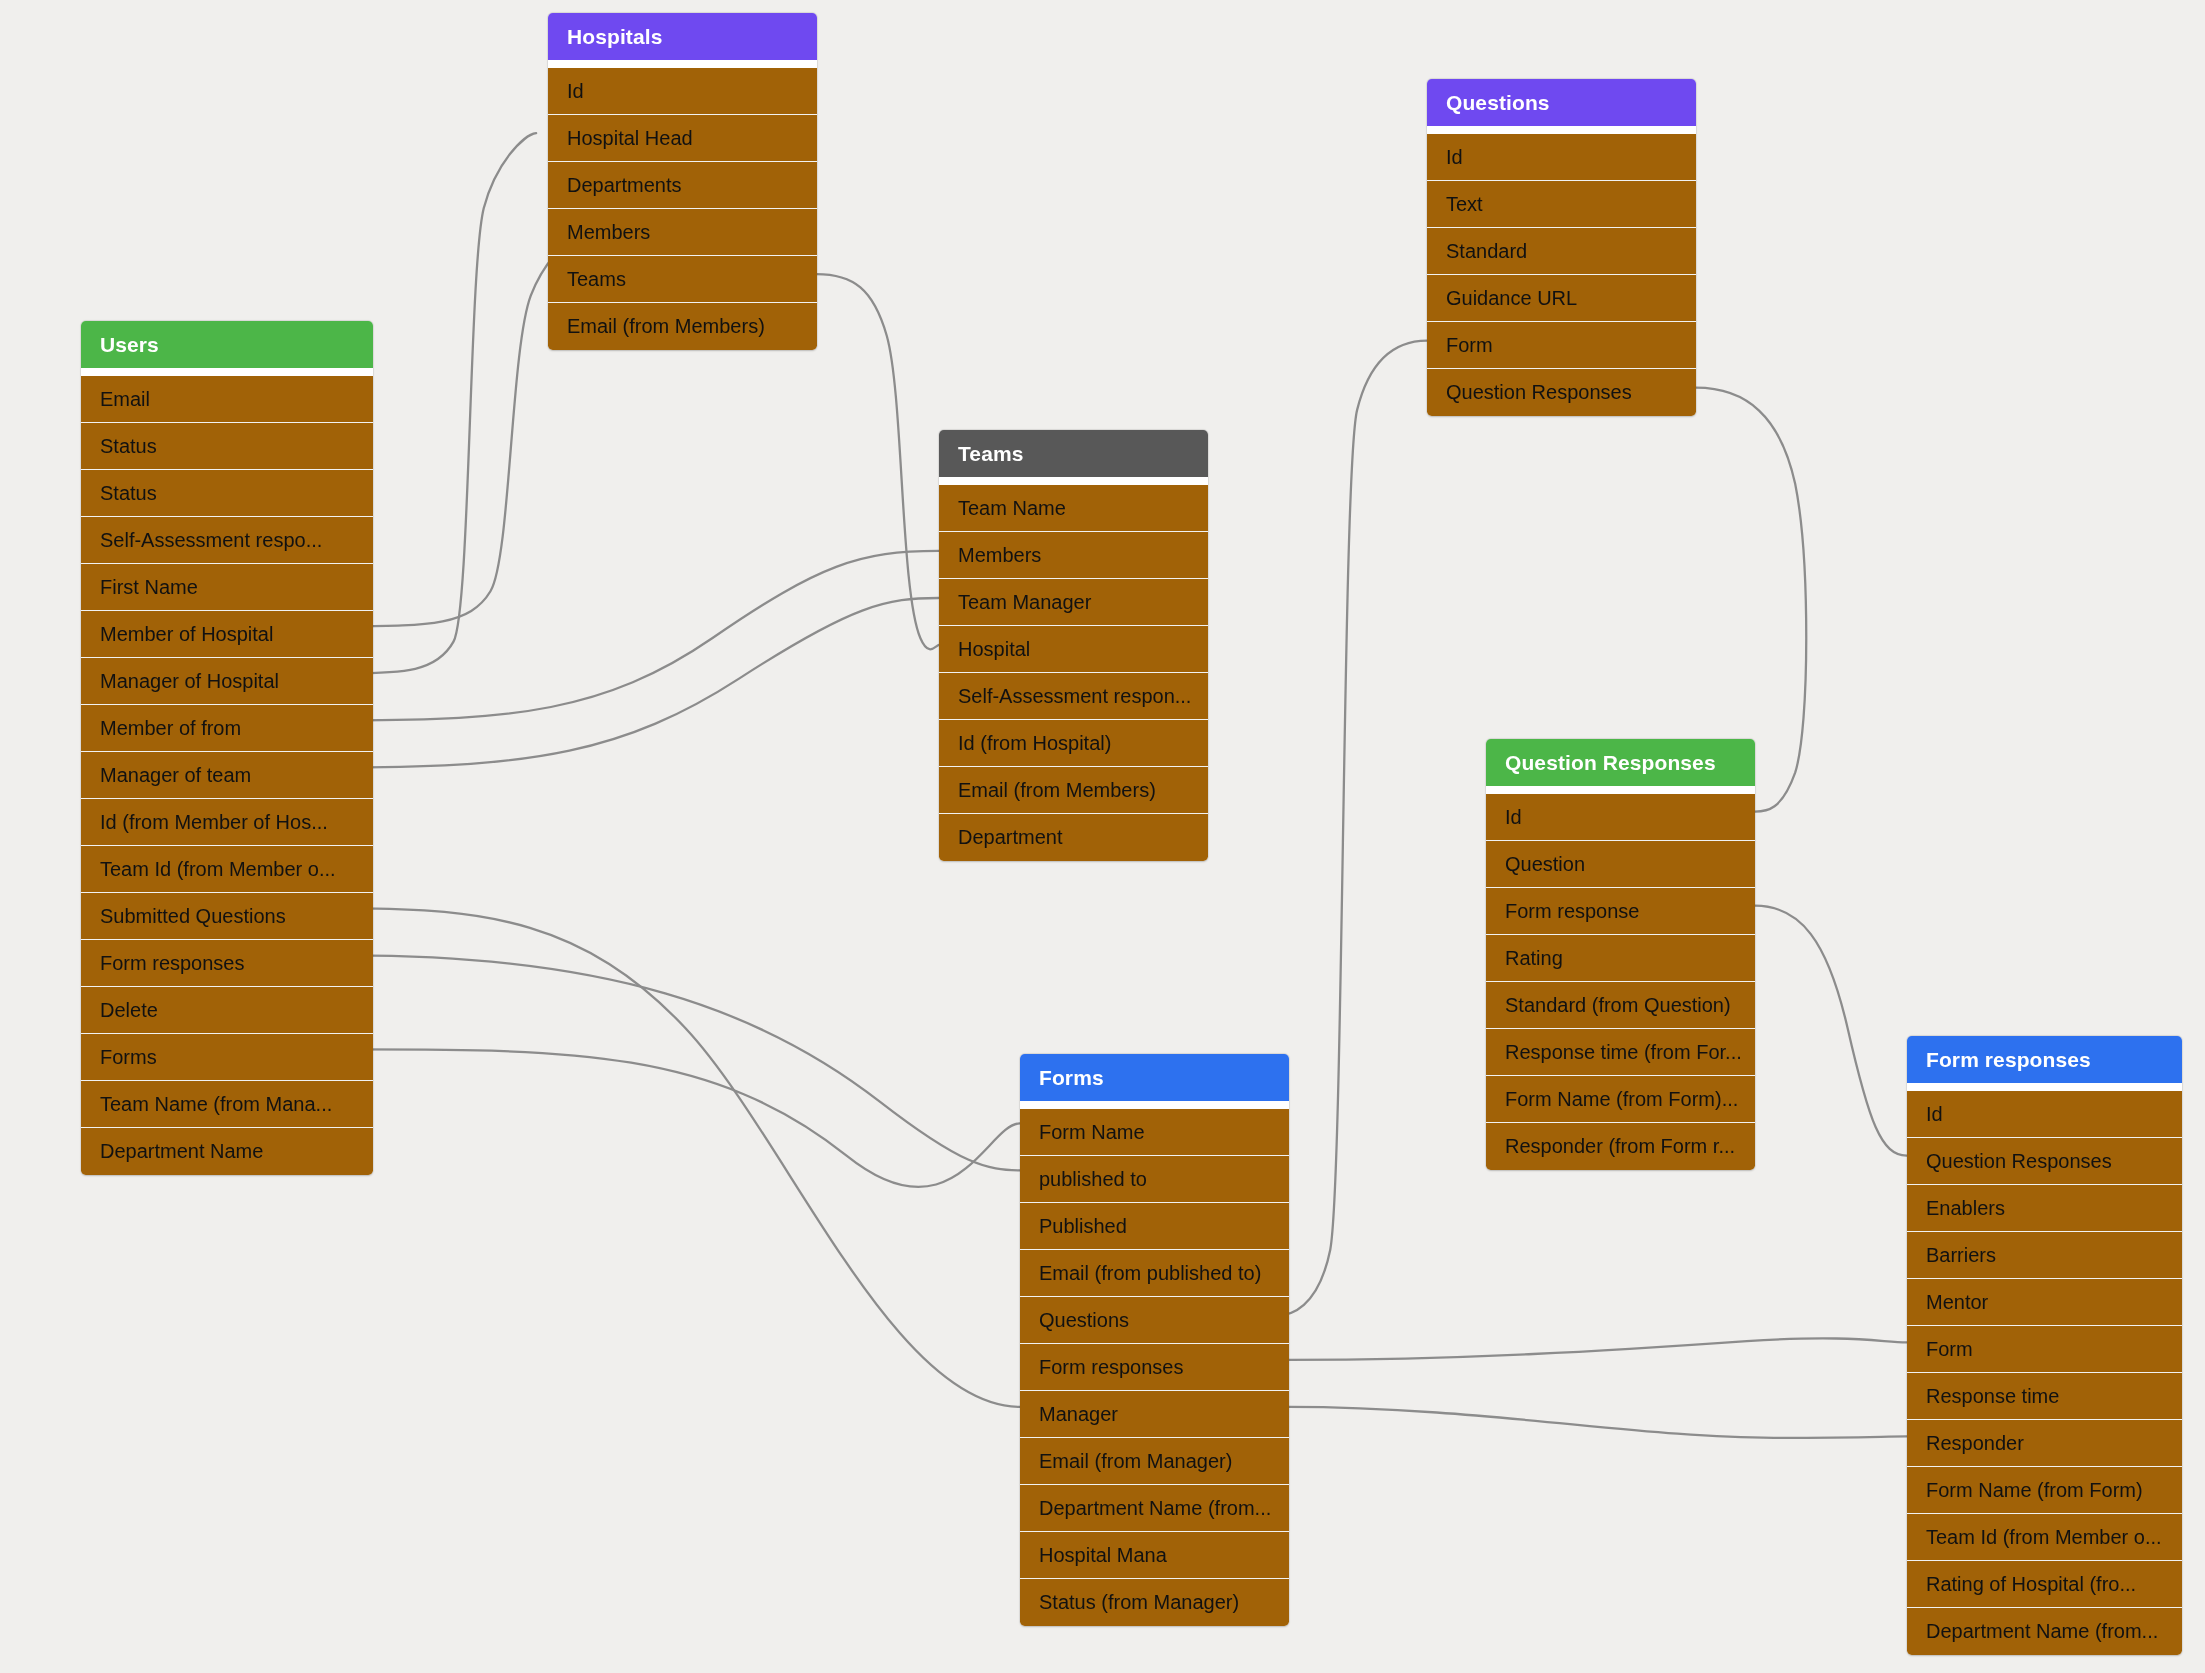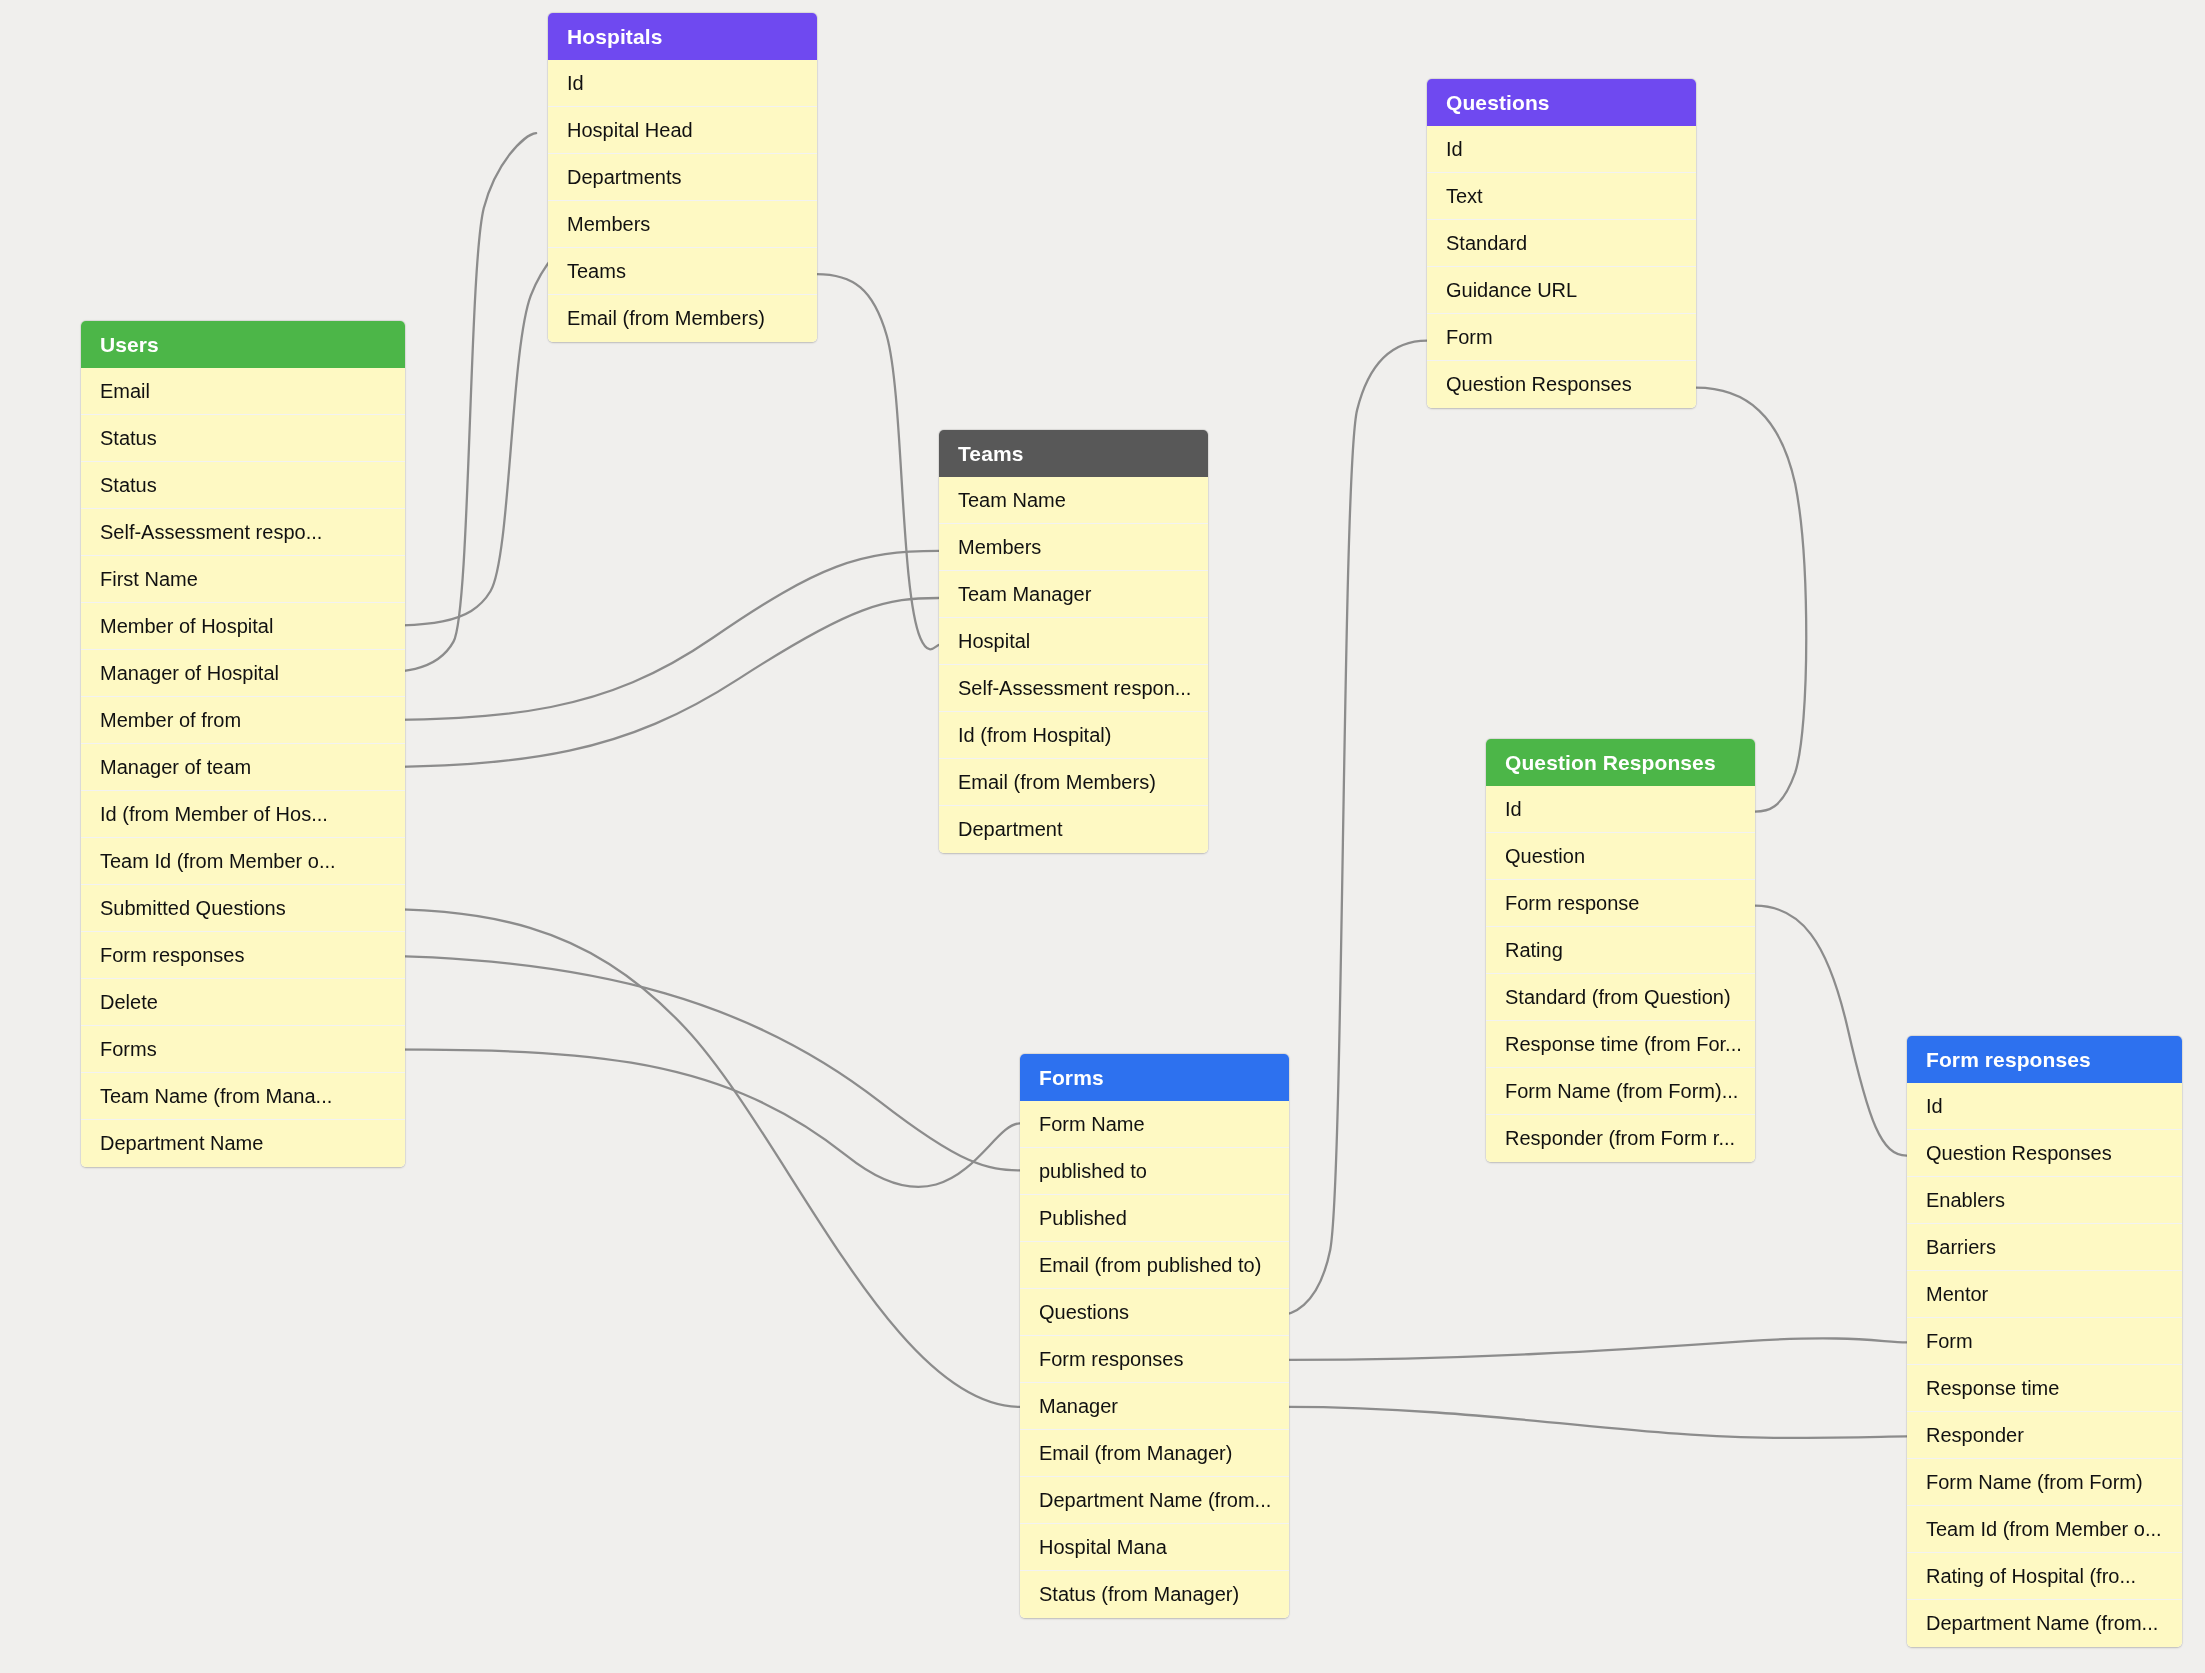--- a/index.html
+++ b/index.html
@@ -38,21 +38,21 @@
     display: flex;
     align-items: center;
     padding: 0 19px;
     color: #ffffff;
     font-size: 21px;
     font-weight: bold;
     letter-spacing: 0.1px;
     white-space: nowrap;
     text-align: right;
   }
-  .field-list { background: #fef9c3; }
+  .field-list { background: #a16207; margin-top: 8px; }
   .field-row {
     height: 47px;
     display: flex;
     align-items: center;
     padding: 0 19px;
     font-size: 20px;
     color: #111111;
     white-space: nowrap;
     border-bottom: 0.7px solid #f2f2f2;
   }
@@ -73,21 +73,21 @@
       <path d="M 520,1562 C 840,1562 1060,1560 1260,1720 C 1420,1848 1470,1672 1518,1672" fill="none" stroke="#8c8c8c" stroke-width="3.4" stroke-linecap="round"></path>
       <path d="M 1215,408 C 1270,408 1300,430 1320,500 C 1345,590 1340,880 1370,950 C 1382,978 1392,962 1397,960" fill="none" stroke="#8c8c8c" stroke-width="3.4" stroke-linecap="round"></path>
       <path d="M 2124,507 C 2080,507 2040,530 2020,610 C 1998,700 2000,1750 1980,1860 C 1962,1948 1920,1958 1900,1958" fill="none" stroke="#8c8c8c" stroke-width="3.4" stroke-linecap="round"></path>
       <path d="M 2524,577 C 2600,577 2650,620 2672,720 C 2694,830 2694,1080 2672,1150 C 2652,1206 2630,1208 2612,1208" fill="none" stroke="#8c8c8c" stroke-width="3.4" stroke-linecap="round"></path>
       <path d="M 2612,1348 C 2680,1348 2720,1400 2750,1530 C 2782,1670 2800,1720 2838,1720" fill="none" stroke="#8c8c8c" stroke-width="3.4" stroke-linecap="round"></path>
       <path d="M 1918,2024 C 2180,2024 2400,2010 2600,1996 C 2760,1986 2800,1998 2838,1998" fill="none" stroke="#8c8c8c" stroke-width="3.4" stroke-linecap="round"></path>
       <path d="M 1918,2094 C 2200,2094 2440,2140 2640,2140 C 2780,2140 2800,2138 2838,2138" fill="none" stroke="#8c8c8c" stroke-width="3.4" stroke-linecap="round"></path>
     </svg>
 
   <div id="tables-layer">
-      <div class="table-card" style="left: 81px; top: 321px; width: 324px;">
+      <div class="table-card" style="left: 81px; top: 321px; width: 292px;">
         <div class="table-header" style="background: rgb(76, 182, 72);">Users</div>
         <div class="field-list">
           <div class="field-row">Email</div>
           <div class="field-row">Status</div>
           <div class="field-row">Status</div>
           <div class="field-row">Self-Assessment respo...</div>
           <div class="field-row">First Name</div>
           <div class="field-row">Member of Hospital</div>
           <div class="field-row">Manager of Hospital</div>
           <div class="field-row">Member of from</div>

